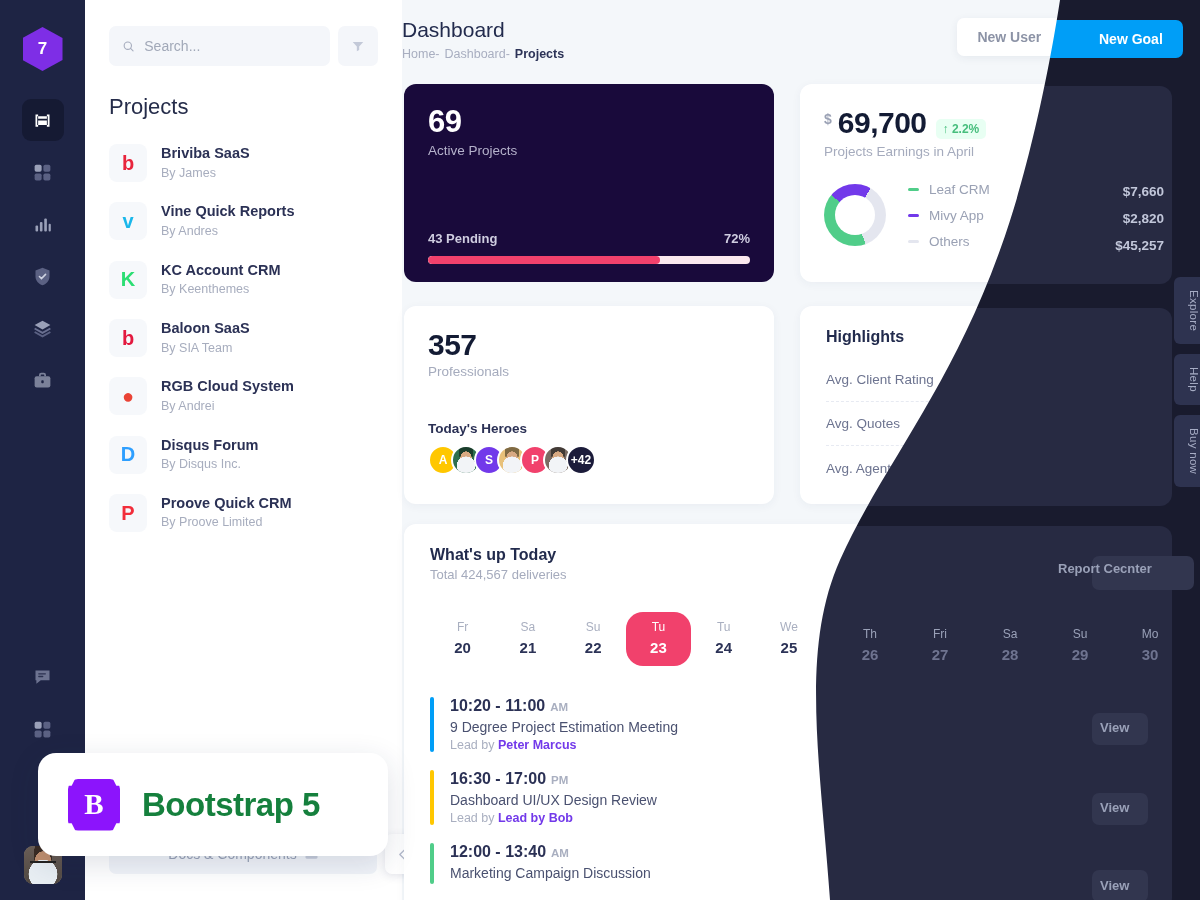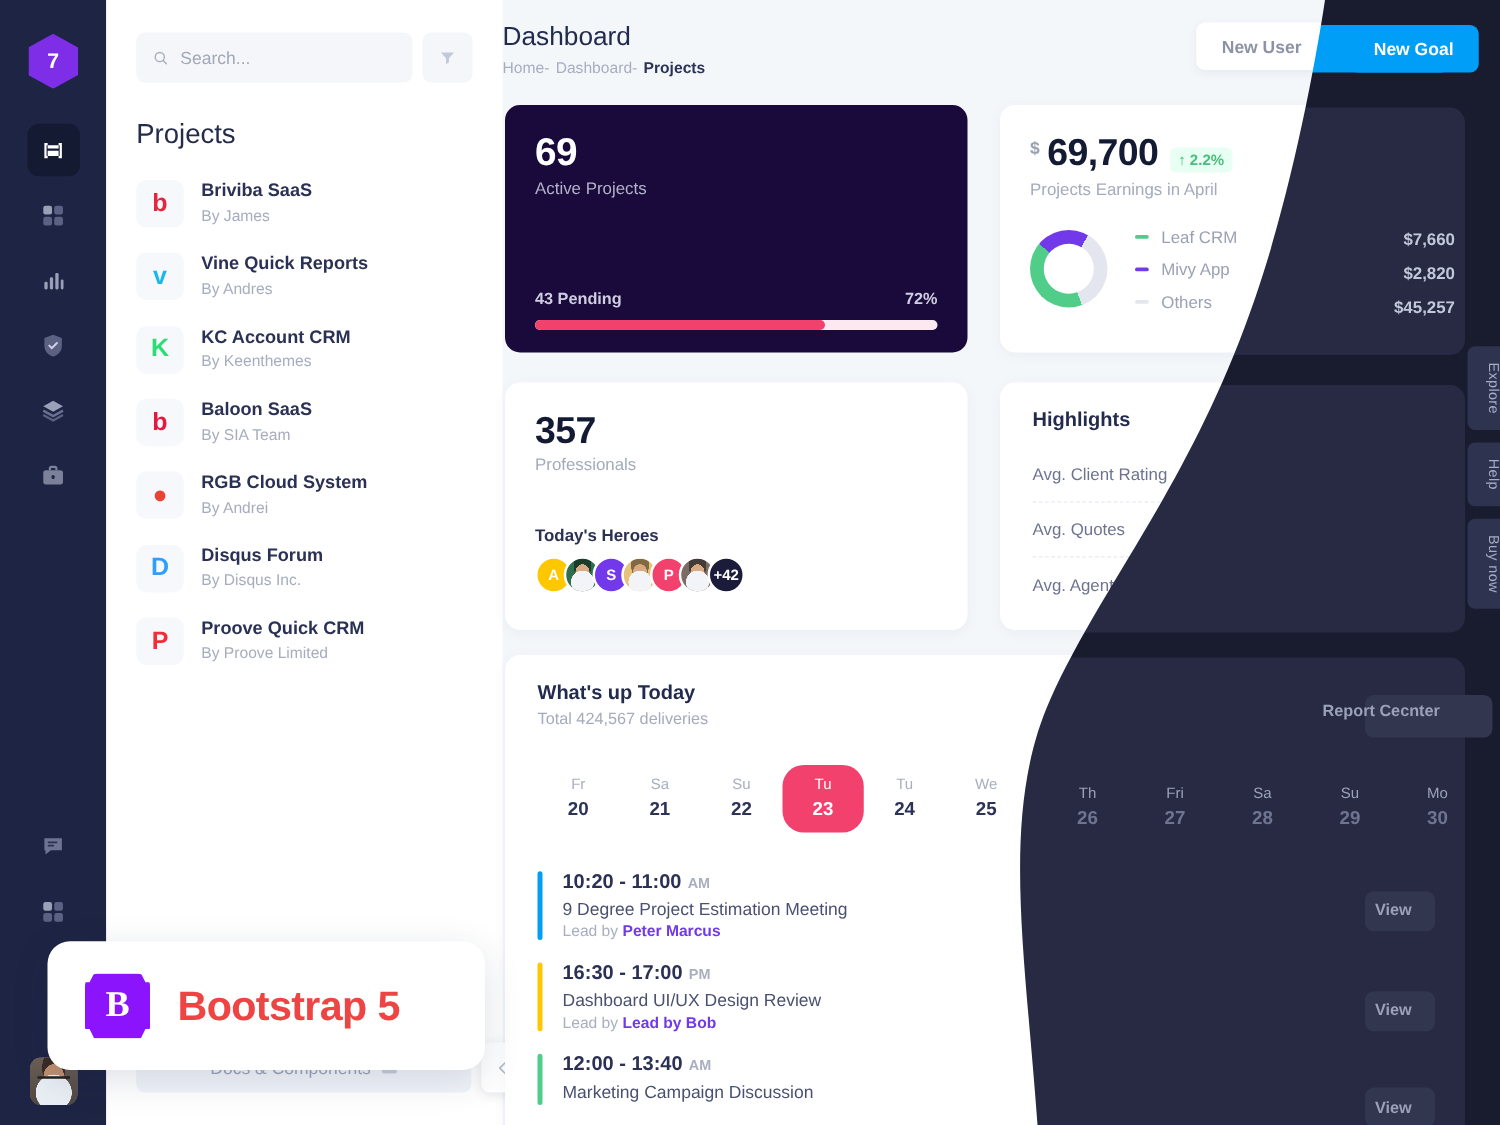--- a/index.html
+++ b/index.html
@@ -211,21 +211,21 @@
     background:#fff; border-radius:18px; box-shadow:0 8px 30px rgba(30,40,80,.14);
     display:flex; align-items:center; padding-left:30px; gap:22px;
   }
   .bs-logo {
     width:52px; height:52px; background:#8c14fc;
     display:flex; align-items:center; justify-content:center;
     color:#fff; font-size:29px; font-weight:bold; font-family:"Liberation Serif", serif;
     border-radius:10px;
     clip-path: polygon(0% 14%, 7% 14%, 14% 0%, 86% 0%, 93% 14%, 100% 14%, 100% 86%, 93% 86%, 86% 100%, 14% 100%, 7% 86%, 0% 86%);
   }
-  .bs-text { font-size:33px; font-weight:bold; color:#ef4444; letter-spacing:-.5px; }
+  .bs-text { font-size:33px; font-weight:bold; color:#15803d; letter-spacing:-.5px; }
 </style>
 </head>
 <body>
 
 <div id="root">
 
   <div class="rail">
     <div class="rail-logo">7</div>
     <div class="rail-items">
       <div class="rail-btn active">

